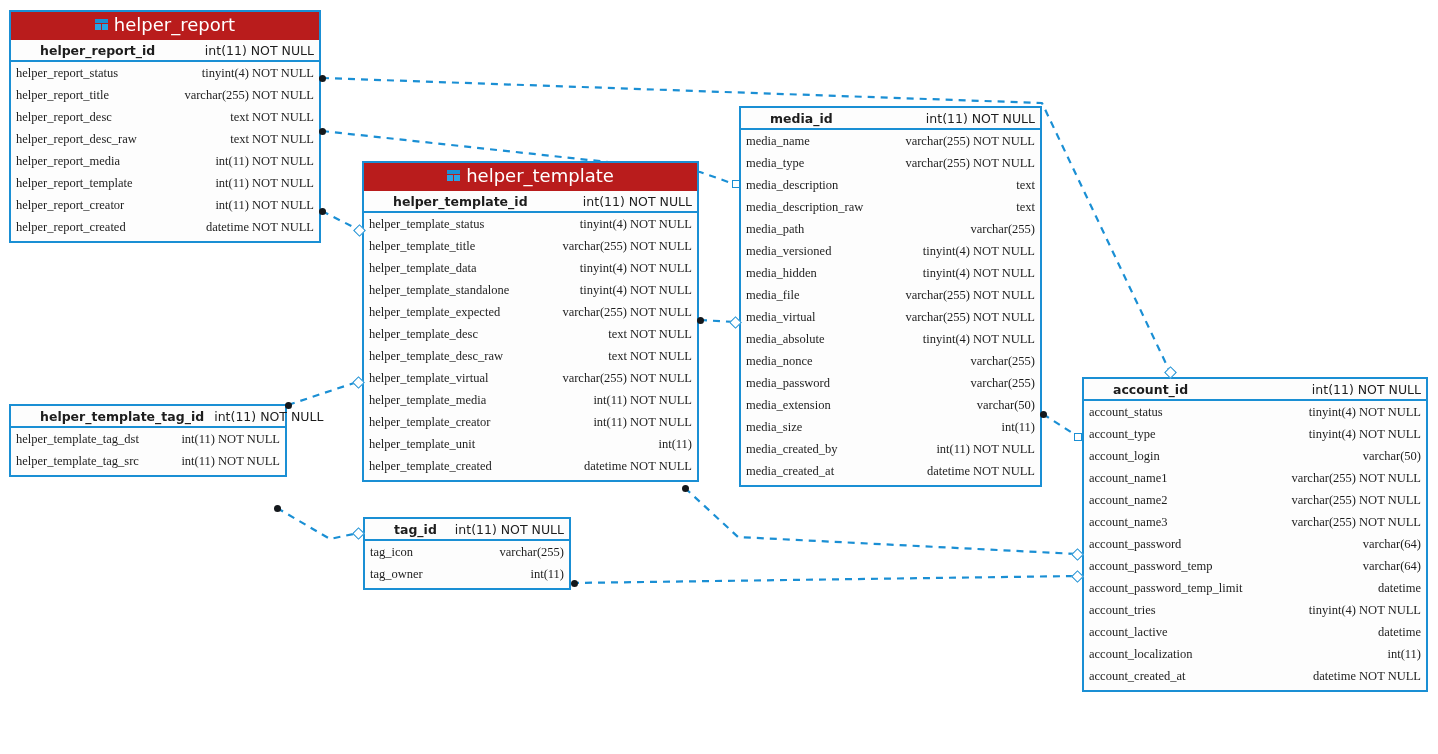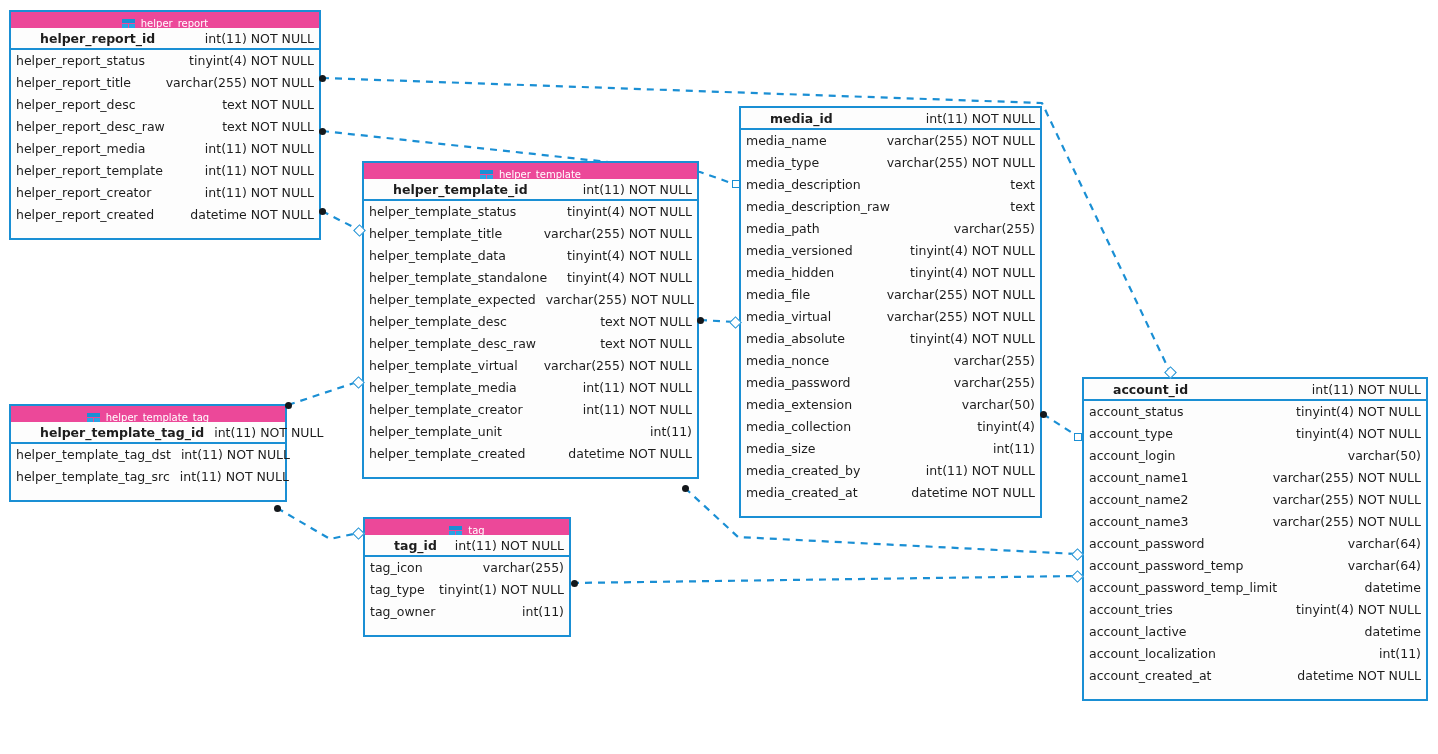--- a/index.html
+++ b/index.html
@@ -29,24 +29,24 @@
     pointer-events: none;
   }
   .entity {
     position: absolute;
     box-sizing: border-box;
     border: 2px solid #1a8fd4;
     background: #fdfdfd;
     z-index: 5;
   }
   .ent-header {
-    background: #ec4899;
+    background: #b91c1c;
     color: #ffffff;
-    font-size: 10px;
-    height: 16px;
+    font-size: 18px;
+    height: 28px;
     line-height: 24px;
     text-align: center;
     white-space: nowrap;
     position: relative;
     overflow: hidden;
   }
   .ent-header .hdr-inner {
     display: inline-flex;
     align-items: center;
     gap: 6px;
@@ -77,21 +77,21 @@
     color: #1d1d1d;
     height: 22px;
     line-height: 22px;
     padding: 0 5px;
     white-space: nowrap;
     box-sizing: border-box;
   }
   .row .col-name { text-align: left; }
   .row .col-type { text-align: right; padding-left: 10px; }
   .pk-row .col-name { font-weight: bold; margin-left: 24px; }
-  .body-rows { padding-bottom: 12px; }
+  .body-rows { padding-bottom: 3px; font-family: Liberation Serif, serif; }
 
   
   .marker { position: absolute; z-index: 7; }
   .m-dot {
     width: 7px; height: 7px;
     background: #14181c;
     border-radius: 50%;
     margin-left: -3.5px;
     margin-top: -3.5px;
   }
@@ -323,24 +323,20 @@
           </div>
           <div class="row">
             <span class="col-name">media_password</span>
             <span class="col-type">varchar(255)</span>
           </div>
           <div class="row">
             <span class="col-name">media_extension</span>
             <span class="col-type">varchar(50)</span>
           </div>
           <div class="row">
-            <span class="col-name">media_collection</span>
-            <span class="col-type">tinyint(4)</span>
-          </div>
-          <div class="row">
             <span class="col-name">media_size</span>
             <span class="col-type">int(11)</span>
           </div>
           <div class="row">
             <span class="col-name">media_created_by</span>
             <span class="col-type">int(11) NOT NULL</span>
           </div>
           <div class="row">
             <span class="col-name">media_created_at</span>
             <span class="col-type">datetime NOT NULL</span>
@@ -401,65 +397,45 @@
             <span class="col-name">account_localization</span>
             <span class="col-type">int(11)</span>
           </div>
           <div class="row">
             <span class="col-name">account_created_at</span>
             <span class="col-type">datetime NOT NULL</span>
           </div>
         </div>
       </div>
       <div class="entity" style="left: 9px; top: 404px; width: 278px;">
-        <div class="ent-header"><span class="hdr-inner">
-            <span class="tbl-icon">
-              <i class="top"></i>
-              <i class="bl"></i>
-              <i class="br"></i>
-            </span>
-            <span>helper_template_tag</span>
-          </span></div>
         <div class="row pk-row">
           <span class="col-name">helper_template_tag_id</span>
           <span class="col-type">int(11) NOT NULL</span>
         </div>
         <div class="body-rows">
           <div class="row">
             <span class="col-name">helper_template_tag_dst</span>
             <span class="col-type">int(11) NOT NULL</span>
           </div>
           <div class="row">
             <span class="col-name">helper_template_tag_src</span>
             <span class="col-type">int(11) NOT NULL</span>
           </div>
         </div>
       </div>
       <div class="entity" style="left: 363px; top: 517px; width: 208px;">
-        <div class="ent-header"><span class="hdr-inner">
-            <span class="tbl-icon">
-              <i class="top"></i>
-              <i class="bl"></i>
-              <i class="br"></i>
-            </span>
-            <span>tag</span>
-          </span></div>
         <div class="row pk-row">
           <span class="col-name">tag_id</span>
           <span class="col-type">int(11) NOT NULL</span>
         </div>
         <div class="body-rows">
           <div class="row">
             <span class="col-name">tag_icon</span>
             <span class="col-type">varchar(255)</span>
           </div>
           <div class="row">
-            <span class="col-name">tag_type</span>
-            <span class="col-type">tinyint(1) NOT NULL</span>
-          </div>
-          <div class="row">
             <span class="col-name">tag_owner</span>
             <span class="col-type">int(11)</span>
           </div>
         </div>
       </div>
     </div>
 </div>
 
 </body></html>

